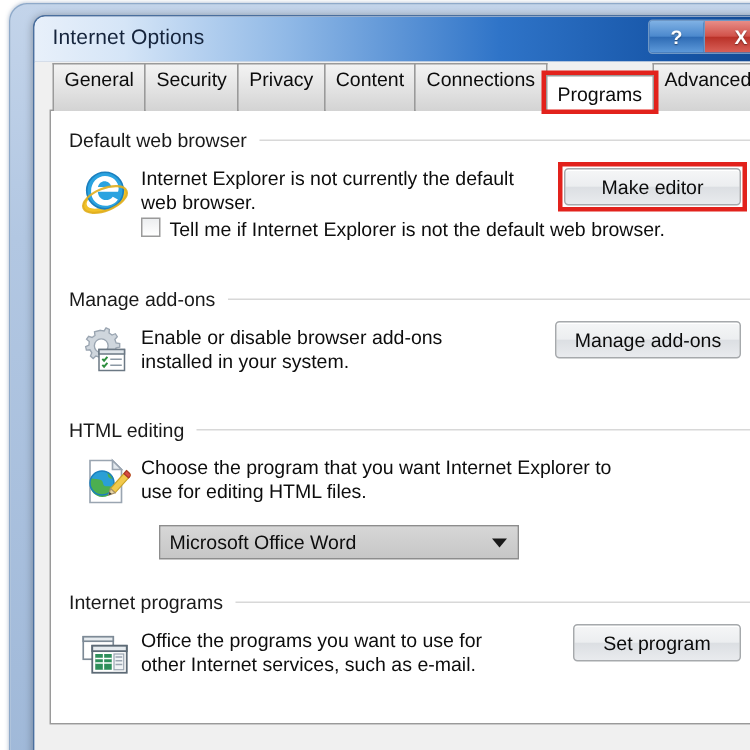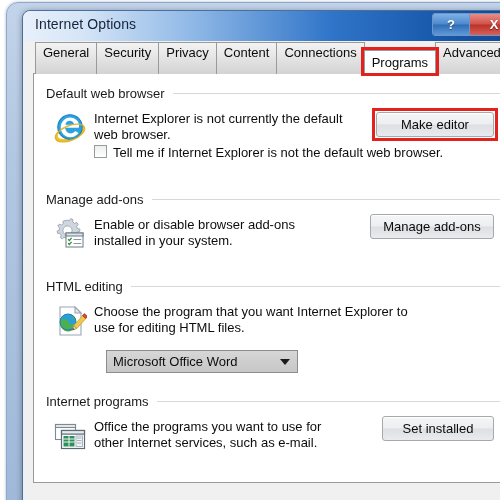--- a/index.html
+++ b/index.html
@@ -250,21 +250,21 @@
     margin-left: 60px;
   }
   .combo-label {
     font-size: 13px;
     color: #0d0d0d;
     margin-right: 12px;
     white-space: nowrap;
   }
   .combo {
     position: relative;
-    width: 192px;
+    width: 240px;
     height: 23px;
     background: linear-gradient(to bottom, #d7d7d7 0%, #cfcfcf 45%, #c7c7c7 100%);
     border: 1px solid #8d8d8d;
     box-sizing: border-box;
     display: flex;
     align-items: center;
   }
   .combo-value {
     font-size: 13px;
     color: #0d0d0d;
@@ -422,20 +422,20 @@
                 <line x1="10.5" y1="20" x2="21.5" y2="20" stroke="#ffffff" stroke-width="0.9"></line>
                 <line x1="10.5" y1="23" x2="21.5" y2="23" stroke="#ffffff" stroke-width="0.9"></line>
                 <line x1="16" y1="17" x2="16" y2="27.5" stroke="#ffffff" stroke-width="0.9"></line>
                 <rect x="23" y="17" width="6.5" height="10.5" fill="#f1f4f6" stroke="#9aa5b1" stroke-width="0.8"></rect>
                 <line x1="24" y1="19" x2="28.5" y2="19" stroke="#9aa5b1" stroke-width="0.9"></line>
                 <line x1="24" y1="21.5" x2="28.5" y2="21.5" stroke="#9aa5b1" stroke-width="0.9"></line>
                 <line x1="24" y1="24" x2="28.5" y2="24" stroke="#9aa5b1" stroke-width="0.9"></line>
               </svg>
             </div>
             <div class="desc" style="max-width:250px;">Office the programs you want to use for other Internet services, such as e-mail.</div>
-            <button class="btn" style="position:absolute;right:6px;top:22px;width:112px;">Set installed</button>
+            <button class="btn" style="position:absolute;right:6px;top:22px;width:112px;">Set program</button>
           </div>
         </div>
 
       </div>
     </div>
   </div>
 </div>
 
 </body></html>

